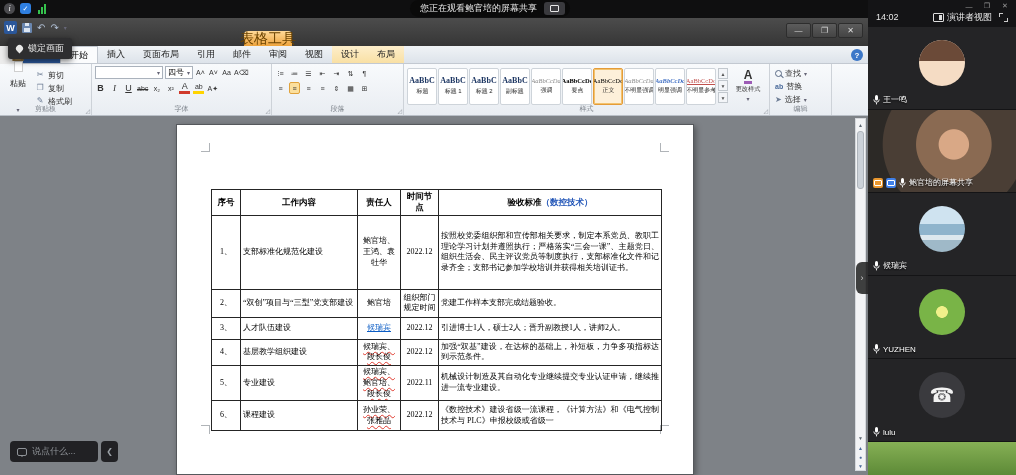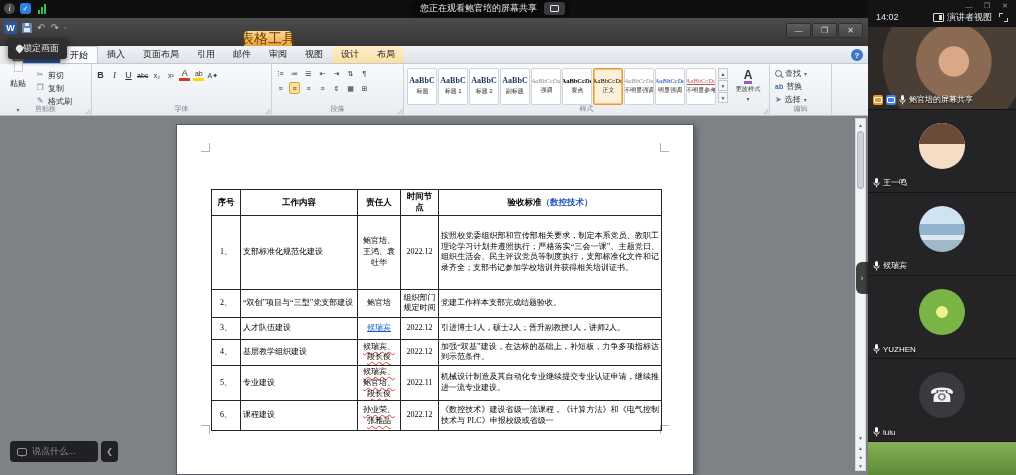--- a/index.html
+++ b/index.html
@@ -129,21 +129,21 @@
 
 .vscroll{position:absolute;right:2px;top:2px;width:11px;height:353px;background:#f2f3f5;border:1px solid #d5d8dc}
 .sarr{position:absolute;left:0;width:9px;height:9px;font-size:5px;color:#5c6670;display:flex;align-items:center;justify-content:center}
 .sarr.up{top:1px}
 .sarr.down{bottom:28px}
 .sthumb{position:absolute;top:12px;left:1px;width:7px;height:58px;background:#ccd2d9;border:1px solid #aeb4bb;border-radius:3px}
 .pnav{position:absolute;bottom:0;left:0;width:9px;height:27px;display:flex;flex-direction:column}
 .pnav span{height:9px;font-size:5px;color:#4a6a9a;display:flex;align-items:center;justify-content:center}
 
 
-.lock-tip{position:absolute;left:8px;top:38px;background:#2e2e30;border-radius:3px;box-shadow:0 2px 6px rgba(0,0,0,.55);color:#ececec;font-size:9px;display:flex;align-items:center;padding:4px 8px;z-index:65}
+.lock-tip{position:absolute;left:8px;top:38px;background:#2e2e30;border-radius:3px;box-shadow:0 2px 6px rgba(0,0,0,.55);color:#ececec;font-size:9px;display:flex;align-items:center;gap:5px;padding:4px 8px;z-index:65}
 .pin{width:7px;height:7px;background:#e8e8e8;border-radius:50% 50% 50% 0;transform:rotate(-45deg)}
 .collapse-handle{position:absolute;left:856px;top:262px;width:12px;height:32px;background:rgba(30,30,30,.85);border-radius:6px 0 0 6px;color:#cfcfcf;display:flex;align-items:center;justify-content:center;font-size:9px;z-index:40}
 .chatbox{position:absolute;left:10px;top:441px;width:88px;height:21px;background:rgba(26,26,28,.93);border-radius:4px;display:flex;align-items:center;gap:5px;padding:0 7px;z-index:40;color:#8f9398;font-size:9px}
 .bub{width:10px;height:8px;border:1px solid #8f9398;border-radius:2px;position:relative;flex:none}
 .bub::after{content:"";position:absolute;left:2px;bottom:-4px;border:2px solid transparent;border-top-color:#8f9398}
 .chat-collapse{position:absolute;left:101px;top:441px;width:17px;height:21px;background:rgba(26,26,28,.93);border-radius:4px;color:#9aa0a6;display:flex;align-items:center;justify-content:center;font-size:8px;z-index:40}
 
 
 .sidebar{position:absolute;left:868px;top:0;width:148px;height:475px;background:#141416}
 .sb-header{position:absolute;left:0;top:9px;width:100%;height:16px;display:flex;align-items:center;color:#e6e6e6;font-size:9px;padding:0 8px;gap:4px}
@@ -246,20 +246,34 @@
         <div class="sbtn">
             <span class="ic">✎</span>
             <span>格式刷</span>
           </div>
       </div>
       <div class="rglabel">剪贴板</div>
       <span class="dlg">◿</span>
     </div>
 
     <div class="rgroup g-font">
+      <div class="fonttop">
+        <div class="combo fname">
+            <span></span>
+            <span class="caret">▾</span>
+          </div>
+        <div class="combo fsize">
+            <span>四号</span>
+            <span class="caret">▾</span>
+          </div>
+        <span class="ric tiny">A˄</span>
+        <span class="ric tiny">A˅</span>
+        <span class="ric tiny">Aa</span>
+        <span class="ric tiny">A⌫</span>
+      </div>
       <div class="iconrow">
         <span class="ric b">B</span>
         <span class="ric i">I</span>
         <span class="ric u">U</span>
         <span class="ric s tiny">abc</span>
         <span class="ric tiny">x₂</span>
         <span class="ric tiny">x²</span>
         <span class="ric fc">A</span>
         <span class="ric hl tiny">ab</span>
         <span class="ric tiny">A✦</span>
@@ -466,48 +480,48 @@
 <div class="sidebar">
   <div class="sb-header">
     <span>14:02</span>
     <span class="view-btn">
       <span class="vicon"></span>
       <span>演讲者视图</span>
     </span>
     <span class="fs"></span>
   </div>
   <div class="tiles">
+      <div class="tile">
+        <div class="avatar av-face"></div>
+        <div class="tile-label">
+          <span class="mic">
+            <svg width="7" height="10" viewBox="0 0 7 10">
+              <rect x="2" y="0" width="3" height="5.5" rx="1.5" fill="#fff"></rect>
+              <path d="M0.8 4.5 a2.7 2.7 0 0 0 5.4 0" fill="none" stroke="#fff" stroke-width="0.9"></path>
+              <line x1="3.5" y1="7.6" x2="3.5" y2="9.4" stroke="#fff" stroke-width="0.9"></line>
+            </svg>
+          </span>
+          <span class="tname">王一鸣</span>
+        </div>
+      </div>
       <div class="tile video-bg">
         <div class="tile-label">
           <span class="badge orange"></span>
           <span class="badge blue"></span>
           <span class="mic">
             <svg width="7" height="10" viewBox="0 0 7 10">
               <rect x="2" y="0" width="3" height="5.5" rx="1.5" fill="#fff"></rect>
               <path d="M0.8 4.5 a2.7 2.7 0 0 0 5.4 0" fill="none" stroke="#fff" stroke-width="0.9"></path>
               <line x1="3.5" y1="7.6" x2="3.5" y2="9.4" stroke="#fff" stroke-width="0.9"></line>
             </svg>
           </span>
           <span class="tname">鲍官培的屏幕共享</span>
         </div>
       </div>
       <div class="tile">
-        <div class="avatar av-face"></div>
-        <div class="tile-label">
-          <span class="mic">
-            <svg width="7" height="10" viewBox="0 0 7 10">
-              <rect x="2" y="0" width="3" height="5.5" rx="1.5" fill="#fff"></rect>
-              <path d="M0.8 4.5 a2.7 2.7 0 0 0 5.4 0" fill="none" stroke="#fff" stroke-width="0.9"></path>
-              <line x1="3.5" y1="7.6" x2="3.5" y2="9.4" stroke="#fff" stroke-width="0.9"></line>
-            </svg>
-          </span>
-          <span class="tname">王一鸣</span>
-        </div>
-      </div>
-      <div class="tile">
         <div class="avatar av-mountain"></div>
         <div class="tile-label">
           <span class="mic">
             <svg width="7" height="10" viewBox="0 0 7 10">
               <rect x="2" y="0" width="3" height="5.5" rx="1.5" fill="#fff"></rect>
               <path d="M0.8 4.5 a2.7 2.7 0 0 0 5.4 0" fill="none" stroke="#fff" stroke-width="0.9"></path>
               <line x1="3.5" y1="7.6" x2="3.5" y2="9.4" stroke="#fff" stroke-width="0.9"></line>
             </svg>
           </span>
           <span class="tname">候瑞宾</span>

